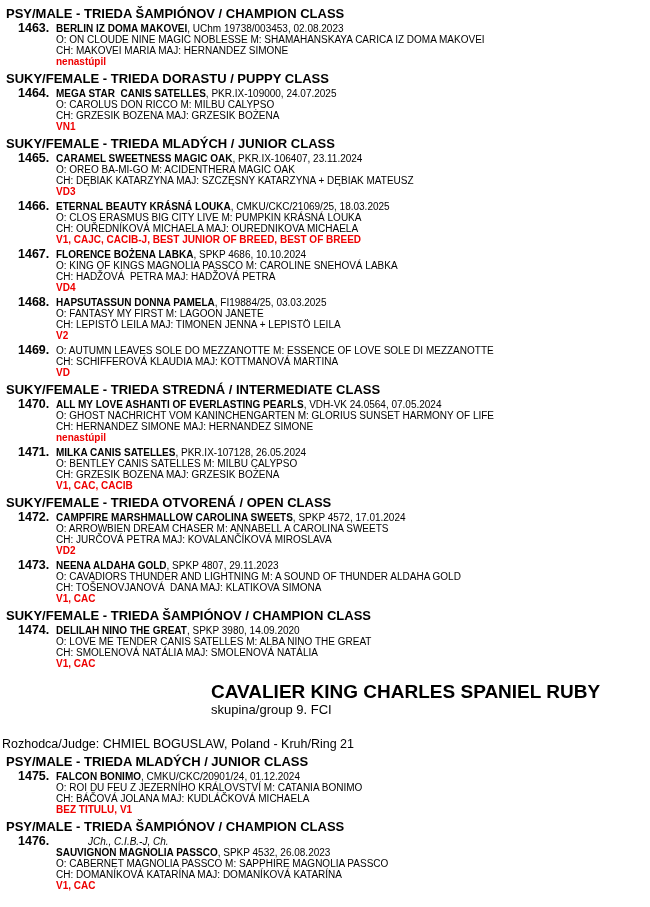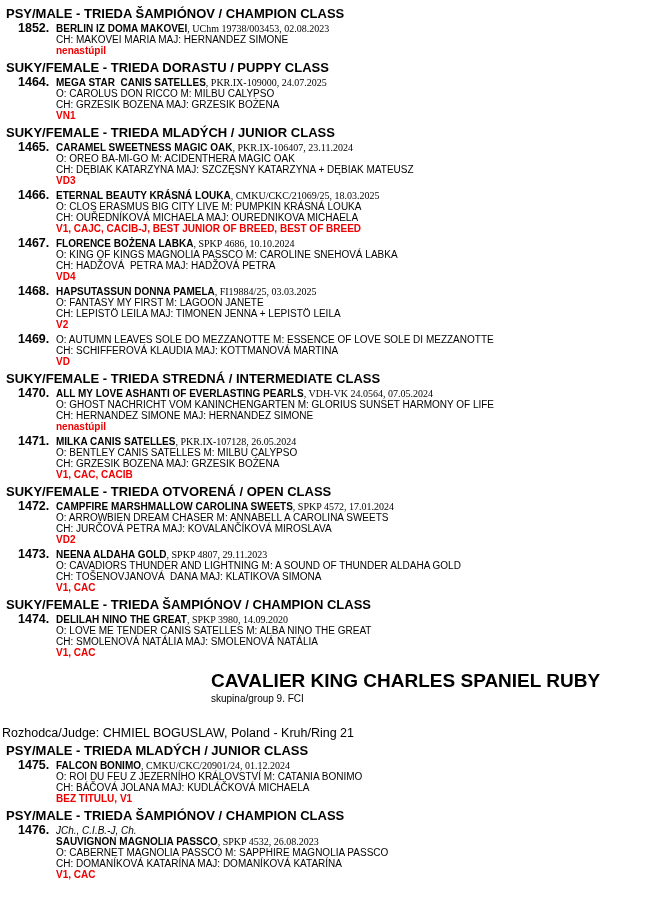--- a/index.html
+++ b/index.html
@@ -16,46 +16,47 @@
     margin-bottom: 2px; white-space: pre;
   }
 
   .entry { display: flex; margin-bottom: 4px; }
   .num {
     width: 50px; min-width: 50px; box-sizing: border-box; padding-left: 12px;
     font-weight: bold; font-size: 12.5px; line-height: 11px;
   }
   .content { flex: 1; }
   .line { font-size: 10px; line-height: 11px; white-space: pre; }
-  .titles { font-style: italic; }
+  .titles { font-style: italic; margin-left: 32px; }
   .dog-name { font-weight: bold; }
-  .reg { font-weight: normal; font-family: Liberation Serif, serif; }
+  .reg { font-weight: normal; }
   .result { color: #ee0000; font-weight: bold; }
 
   .breed-block {
     margin: 13px 0 0 205px; width: 440px; text-align: left;
   }
   .breed-title { font-size: 19px; font-weight: bold; line-height: 20px; white-space: pre; }
-  .breed-subtitle { font-size: 10px; line-height: 15px; white-space: pre; }
+  .breed-subtitle { font-size: 13px; line-height: 15px; white-space: pre; }
 
   .judge-line {
     font-size: 12.5px; line-height: 15px;
     margin: 20px 0 2px -4px; white-space: pre;
   }
 </style>
 </head>
 <body>
 
 <div class="page">
   <div id="catalog">
       <div class="class-header">PSY/MALE - TRIEDA ŠAMPIÓNOV / CHAMPION CLASS</div>
       <div class="entry">
-        <div class="num">1852.</div>
+        <div class="num">1463.</div>
         <div class="content">
           <div class="line"><span class="dog-name">BERLIN IZ DOMA MAKOVEI</span><span class="reg">, UChm 19738/003453, 02.08.2023</span></div>
+          <div class="line">O: ON CLOUDE NINE MAGIC NOBLESSE M: SHAMAHANSKAYA CARICA IZ DOMA MAKOVEI</div>
           <div class="line">CH: MAKOVEI MARIA MAJ: HERNANDEZ SIMONE</div>
           <div class="line result">nenastúpil</div>
         </div>
       </div>
       <div class="class-header">SUKY/FEMALE - TRIEDA DORASTU / PUPPY CLASS</div>
       <div class="entry">
         <div class="num">1464.</div>
         <div class="content">
           <div class="line"><span class="dog-name">MEGA STAR  CANIS SATELLES</span><span class="reg">, PKR.IX-109000, 24.07.2025</span></div>
           <div class="line">O: CAROLUS DON RICCO M: MILBU CALYPSO</div>

